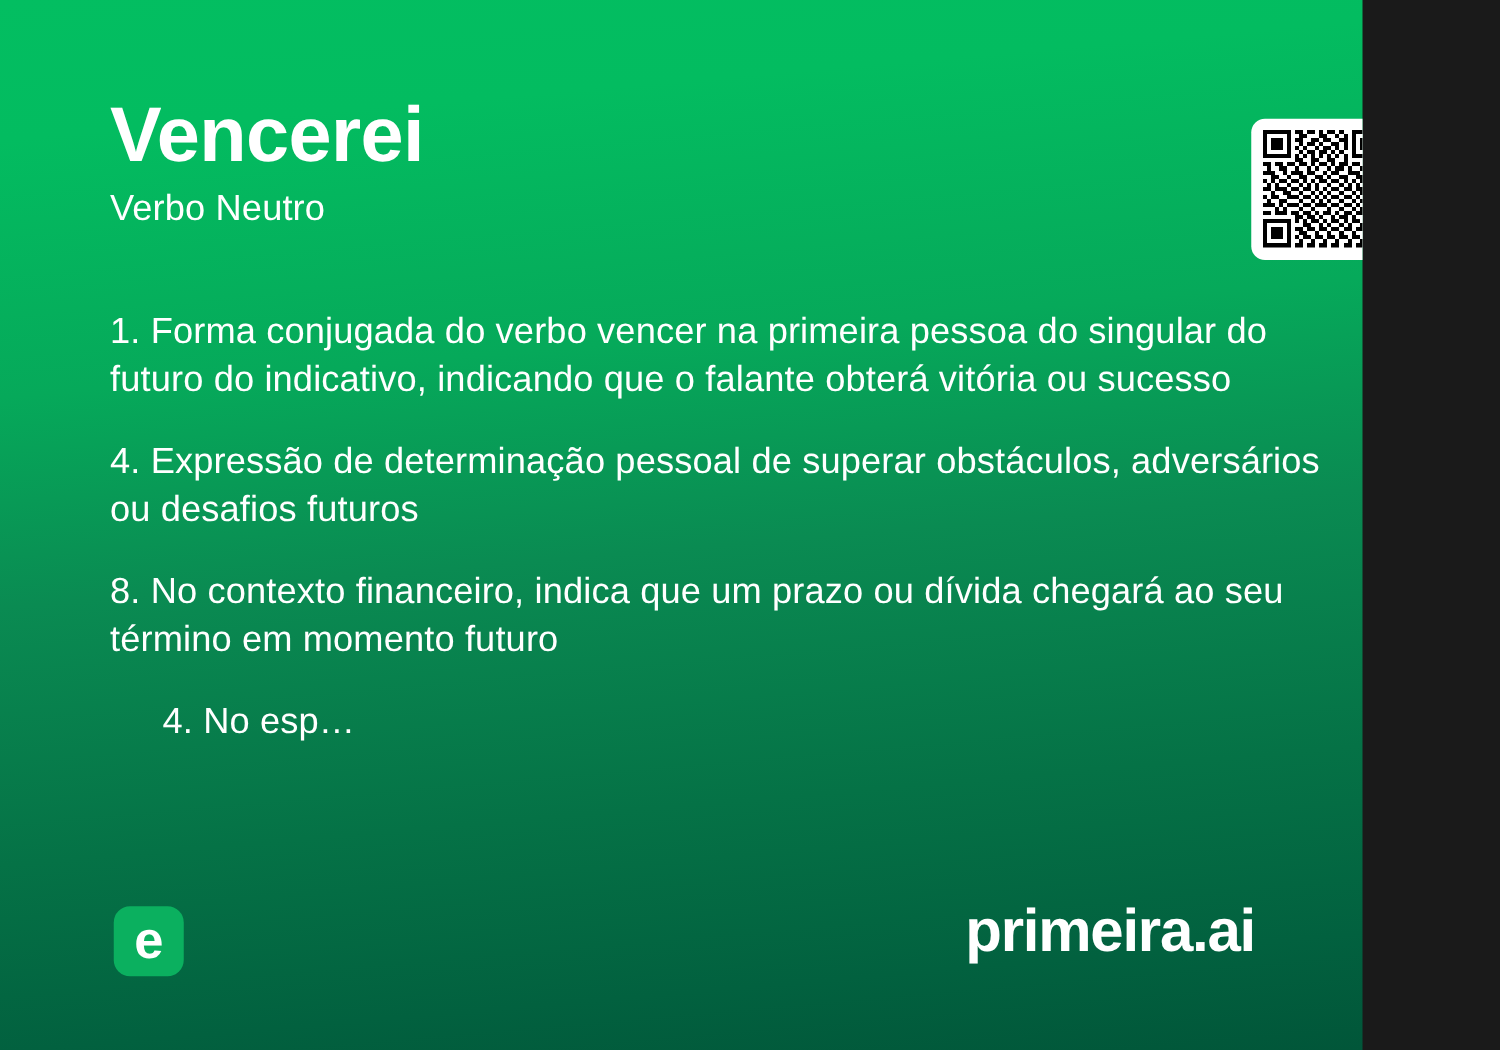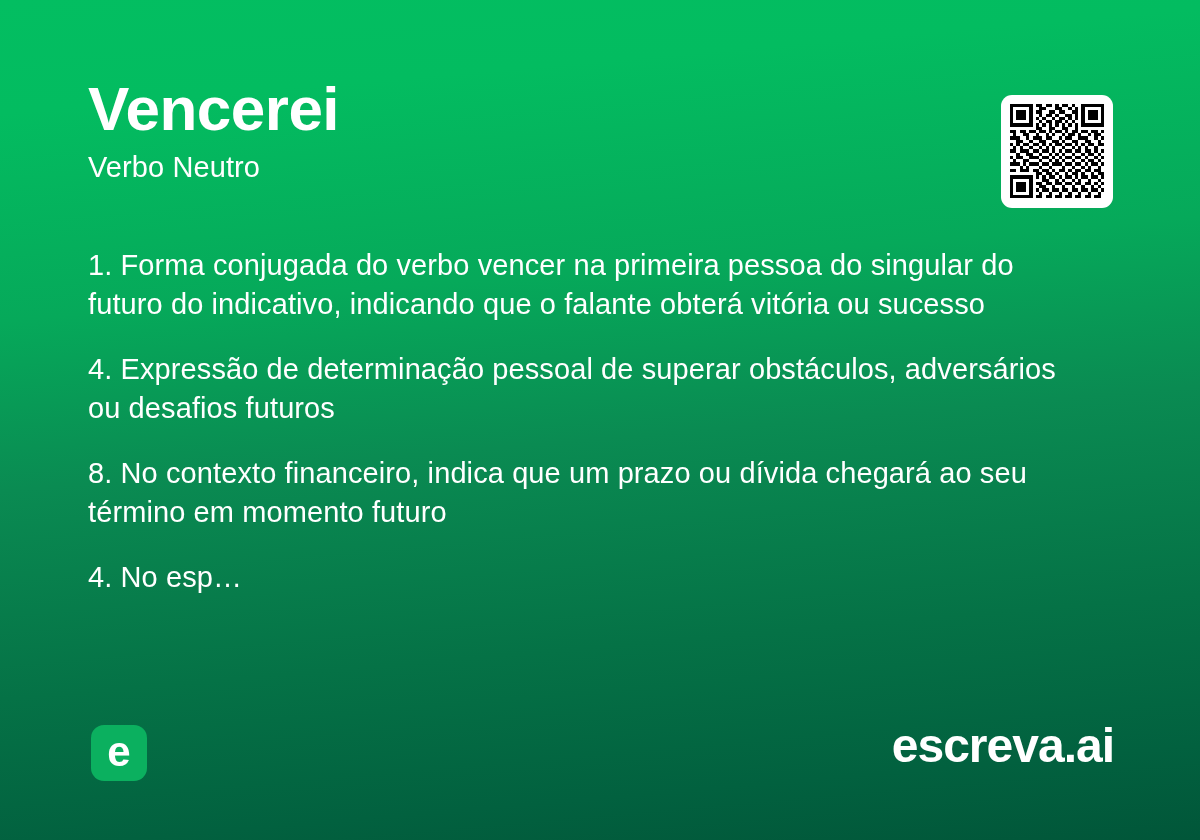--- a/index.html
+++ b/index.html
@@ -3,21 +3,21 @@
 <meta charset="utf-8">
 <title>escreva.ai — Vencerei</title>
 <style>
   html, body {
     margin: 0;
     padding: 0;
     background: #1a1a1a;
   }
   #card {
     position: relative;
-    width: 1200px;
+    width: 1090px;
     height: 840px;
     overflow: hidden;
     background: linear-gradient(175deg,
         #03be61 0%,
         #03bc60 12%,
         #06a95a 34%,
         #0a8b52 52%,
         #057246 74%,
         #02613f 90%,
         #015639 100%);
@@ -75,21 +75,21 @@
     width: 1000px;
   }
   .definition {
     margin: 0 0 26px 0;
     font-size: 29px;
     line-height: 39px;
     font-weight: 400;
     color: #ffffff;
     letter-spacing: 0.1px;
   }
-  .definition:last-child { margin-bottom: 0; }
+  .definition:last-child { margin-bottom: 0; margin-left: 42px; }
 
   
   #footer-logo {
     position: absolute;
     left: 91px;
     top: 725px;
     width: 56px;
     height: 56px;
     border-radius: 13px;
     background: #0bb05f;
@@ -582,15 +582,15 @@
     <p class="definition">1. Forma conjugada do verbo vencer na primeira pessoa do singular do futuro do indicativo, indicando que o falante obterá vitória ou sucesso</p>
     <p class="definition">4. Expressão de determinação pessoal de superar obstáculos, adversários ou desafios futuros</p>
     <p class="definition">8. No contexto financeiro, indica que um prazo ou dívida chegará ao seu término em momento futuro</p>
     <p class="definition">4. No esp…</p>
   </div>
 
   <div id="footer-logo">
     <span id="footer-logo-letter">e</span>
   </div>
 
-  <div id="footer-brand">escreva.ai</div>
+  <div id="footer-brand">primeira.ai</div>
 
 </div>
 
 </body></html>

